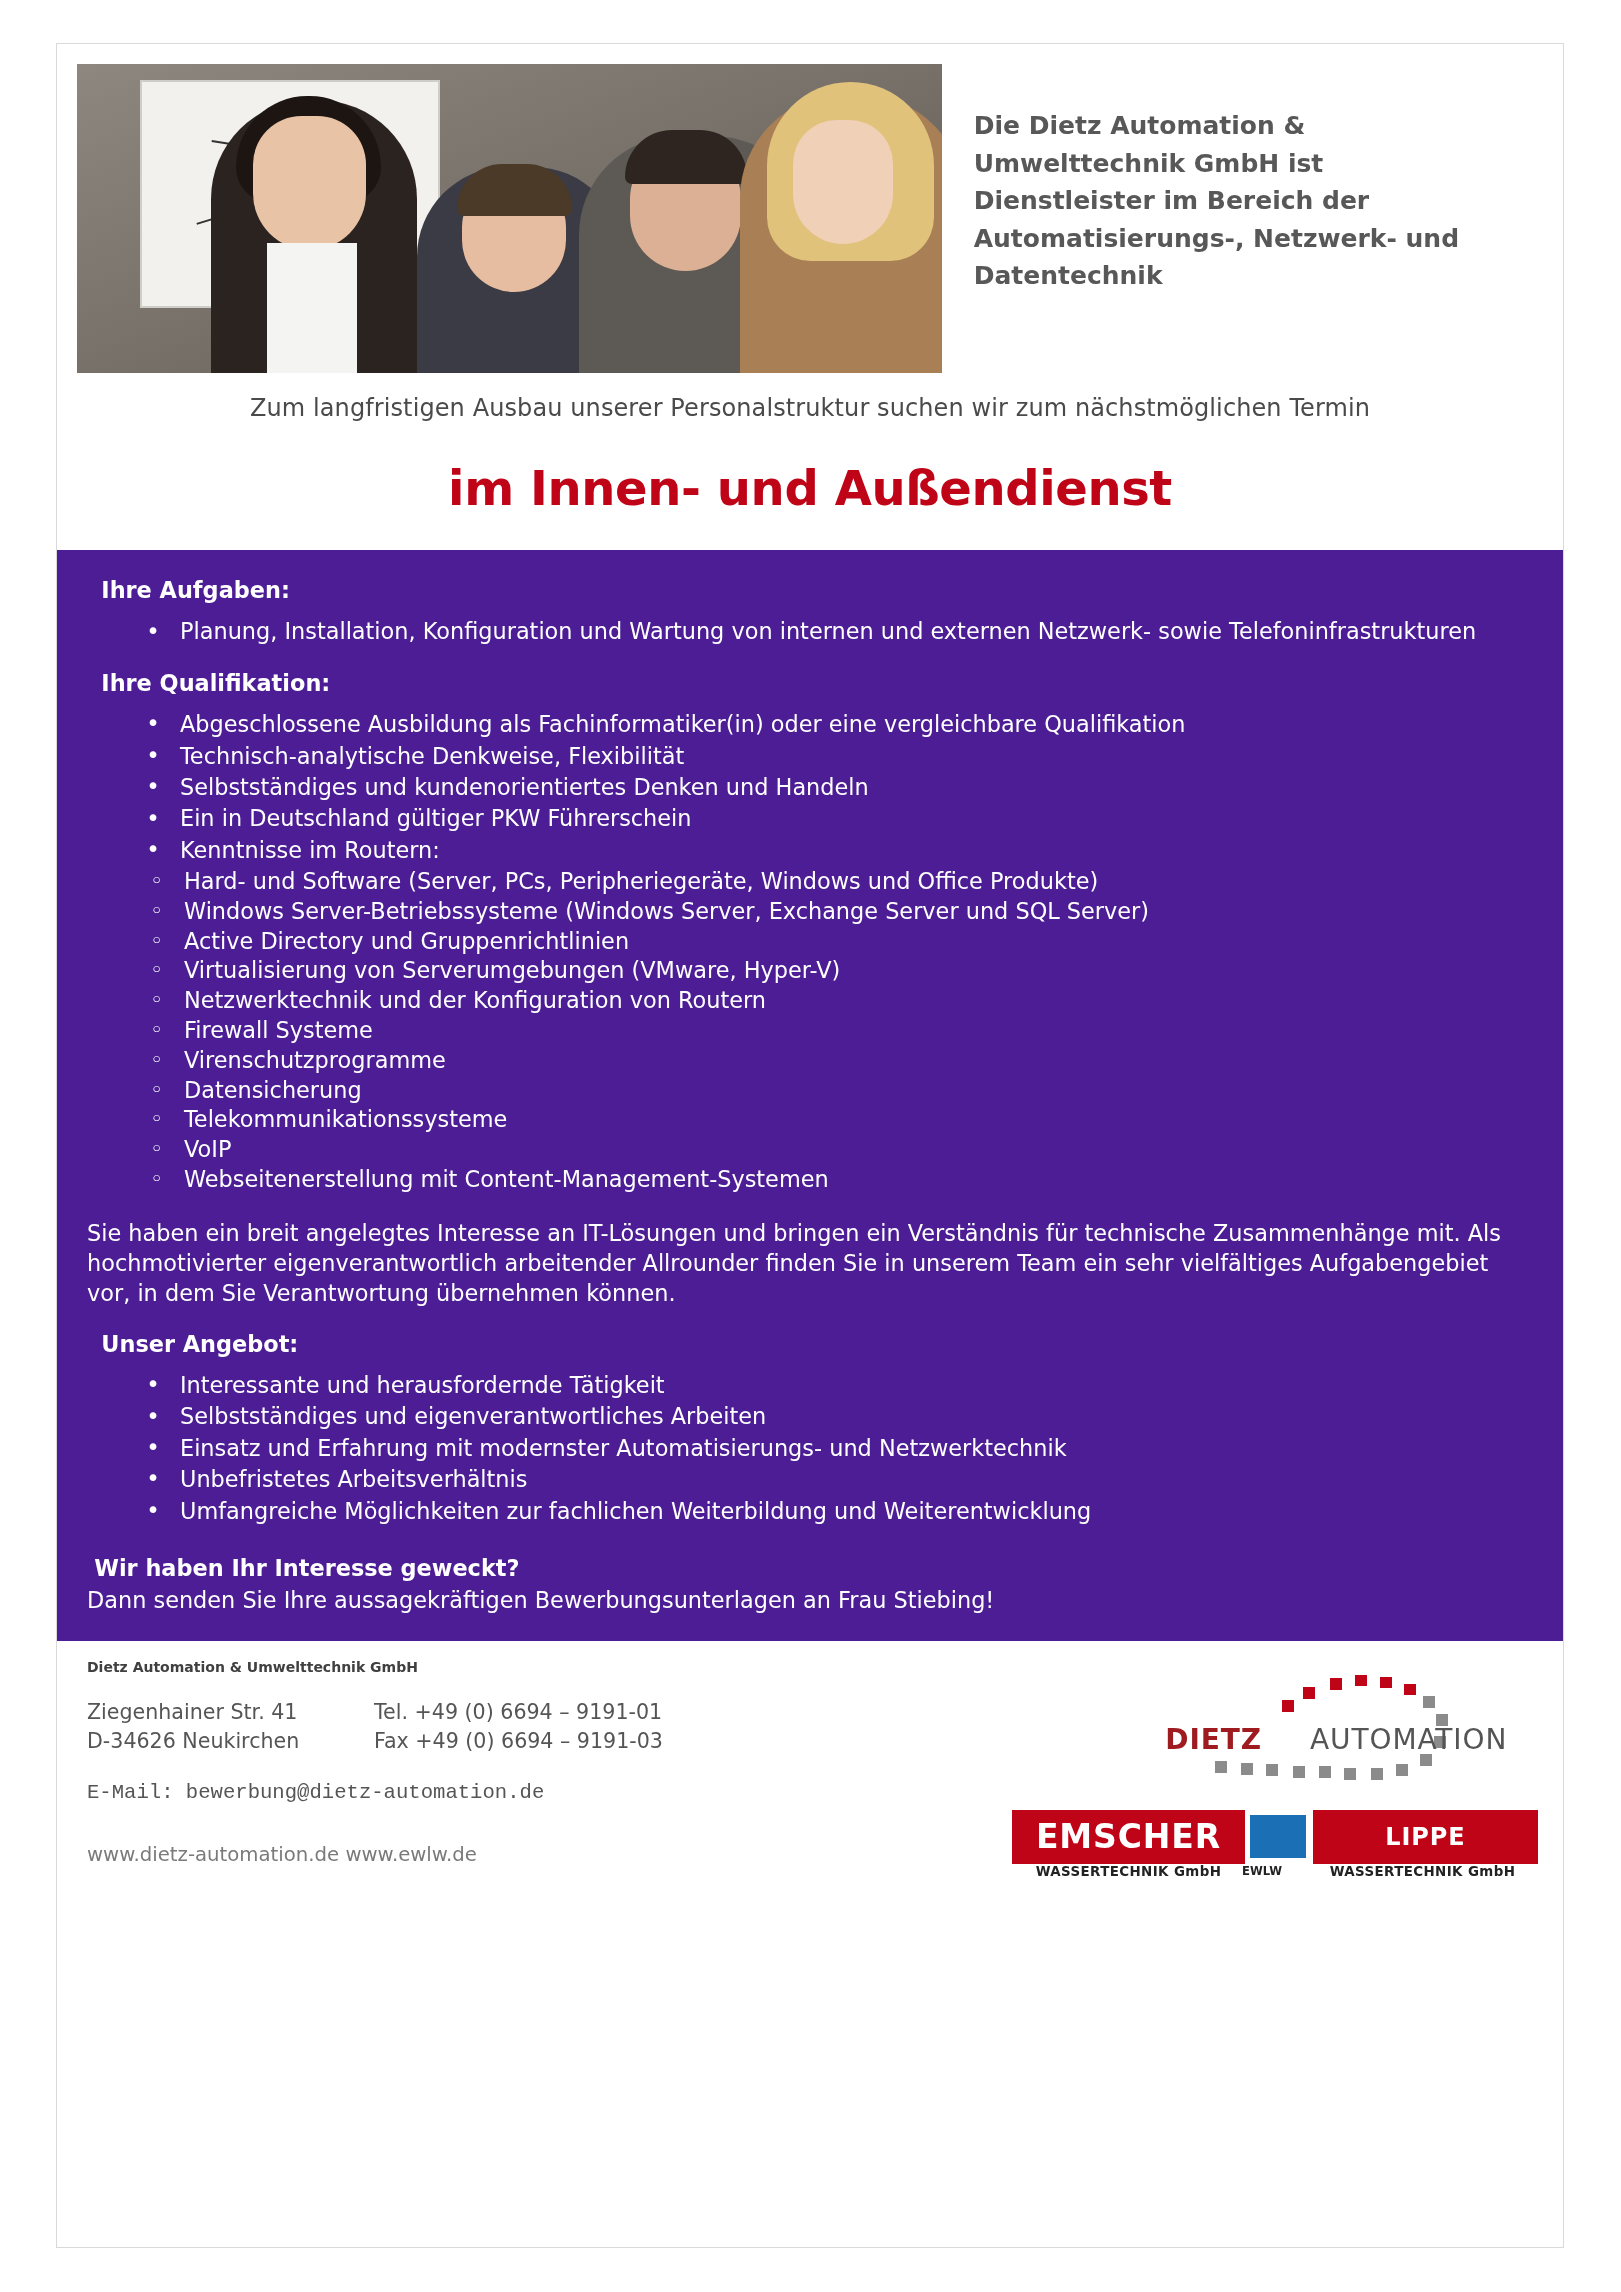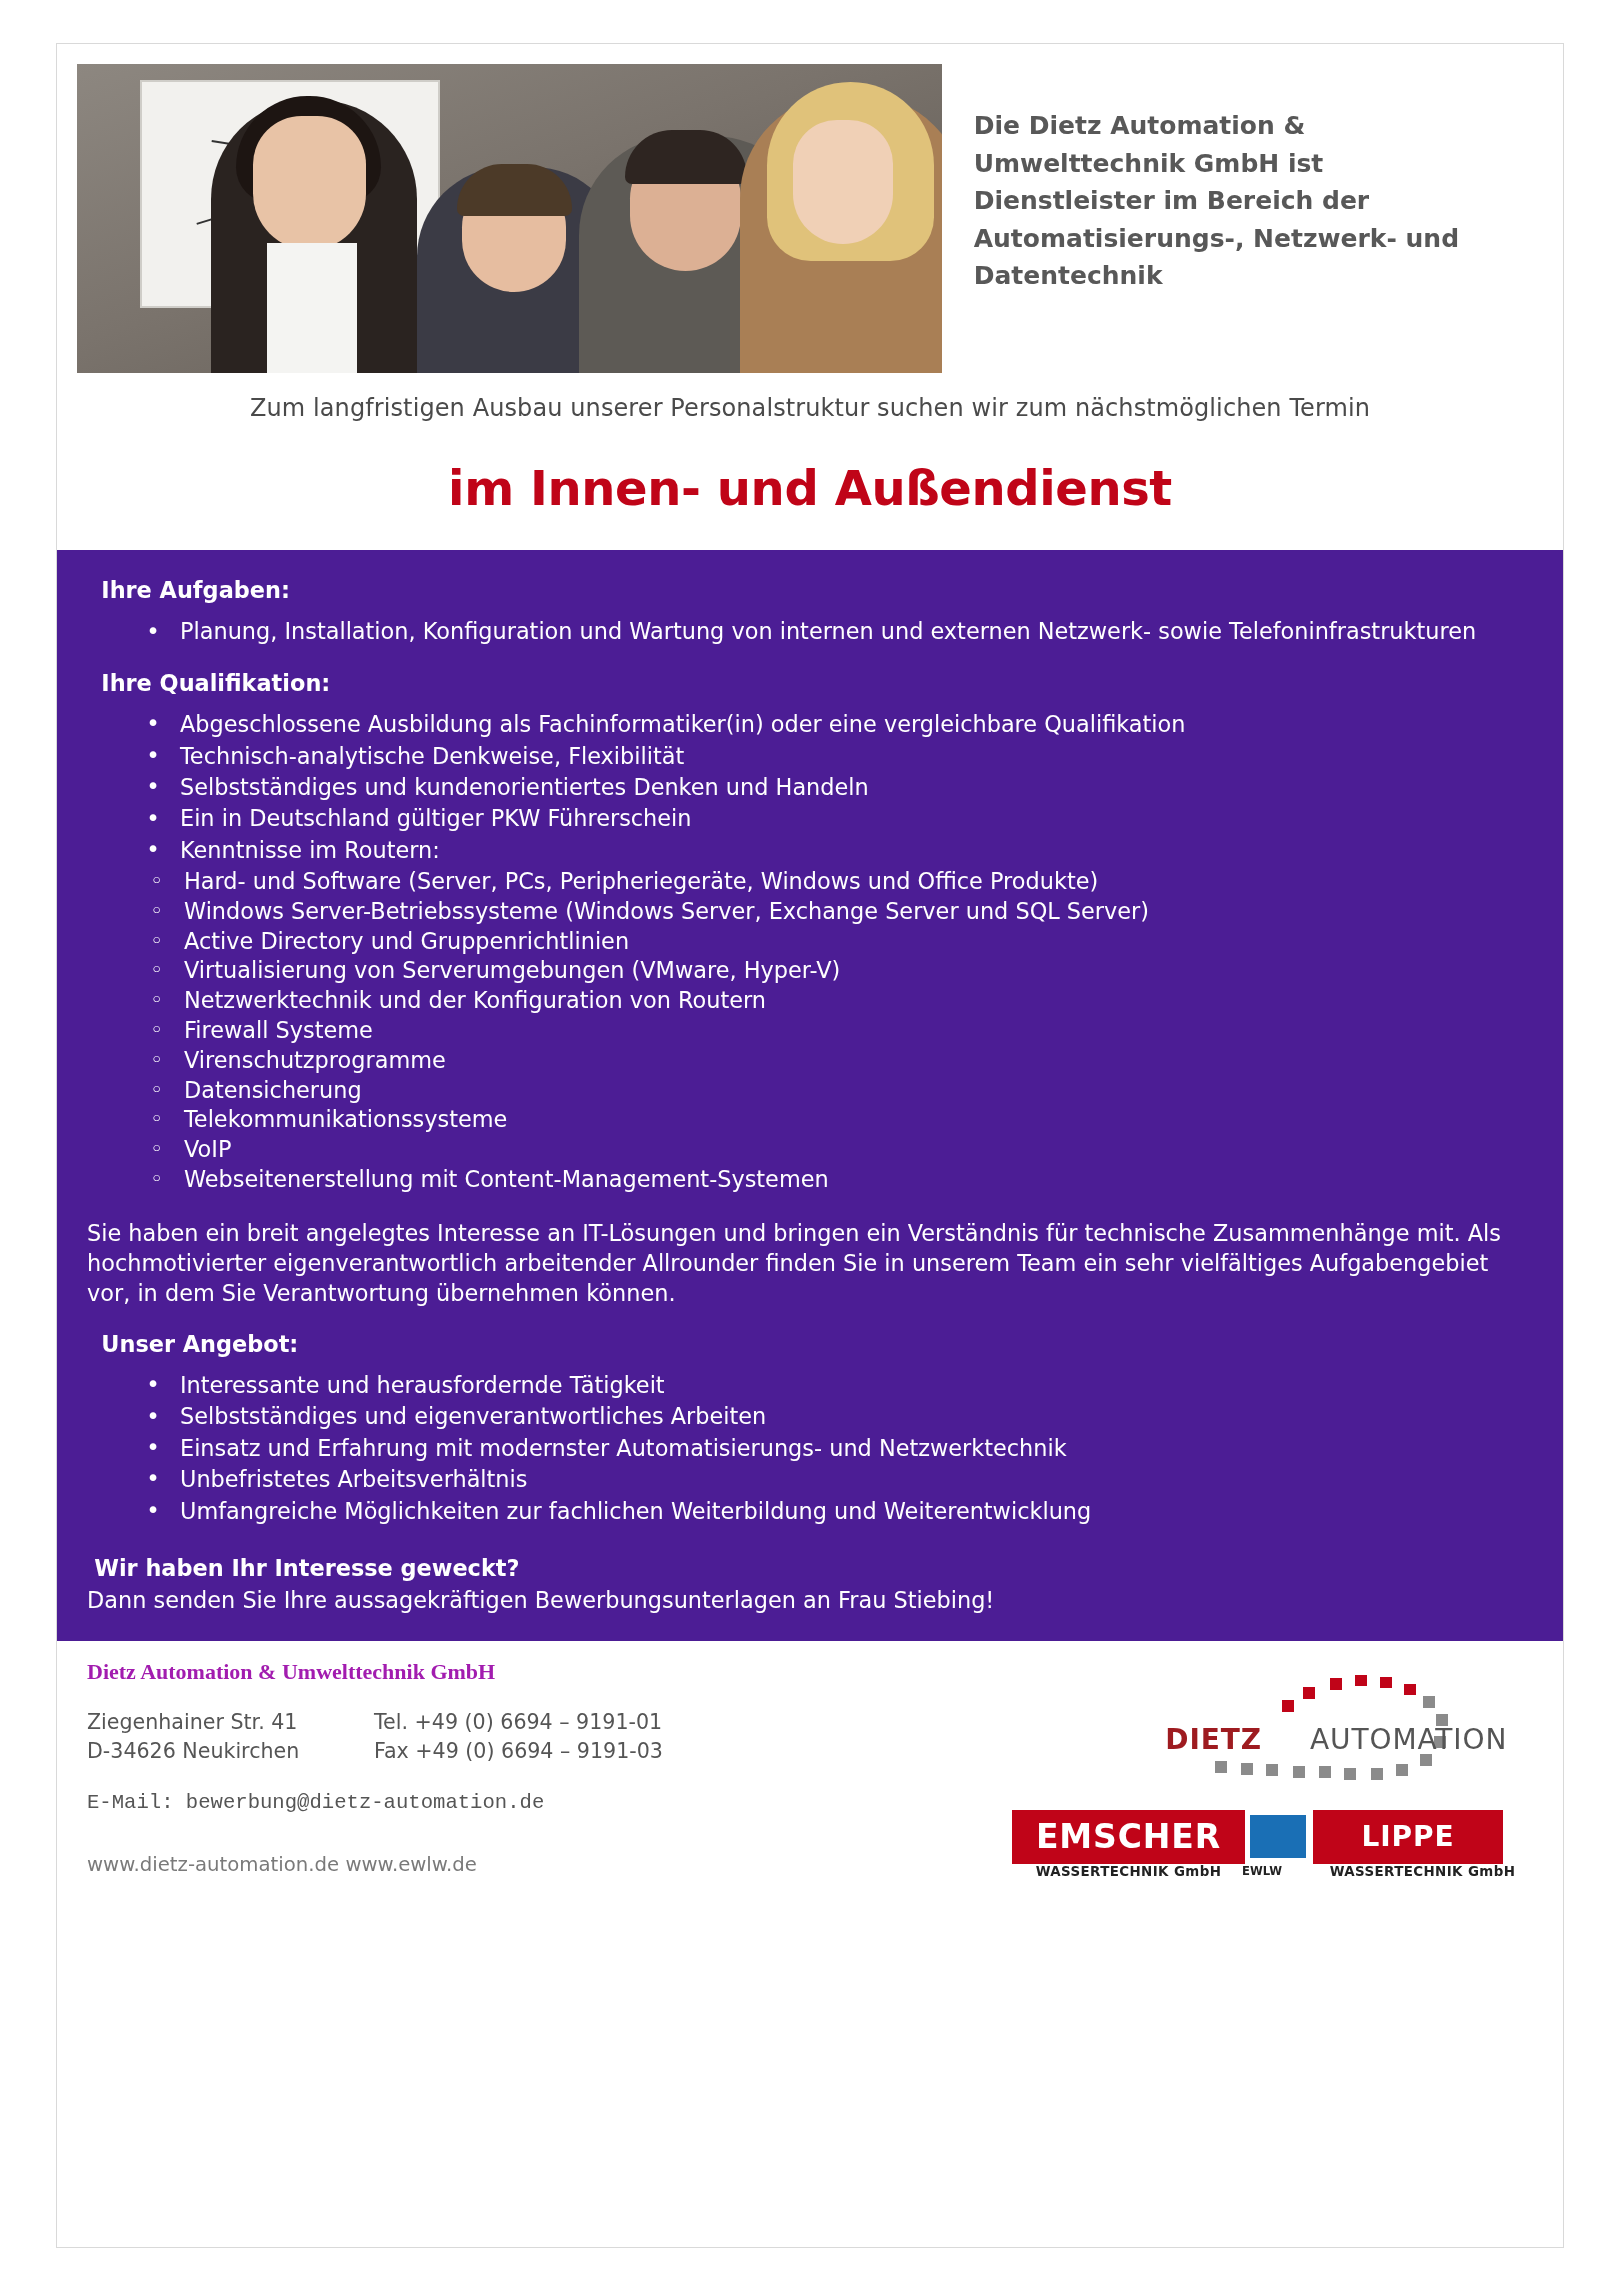--- a/index.html
+++ b/index.html
@@ -207,25 +207,24 @@
     margin: 5.4px 0 5.4px 0;
   }
   
   .footer {
     padding: 18px 30px 0 30px;
     position: relative;
     height: 269px;
     box-sizing: border-box;
   }
   .company {
-    color: #a21caf;
-    font-weight: bold;
-    font-size: 22px;
+    color: #404040;
+    font-weight: bold;
+    font-size: 14px;
     margin-bottom: 23px;
-    font-family: Liberation Serif, serif;
   }
   .addr-row {
     display: flex;
     font-size: 20.6px;
     color: #555;
     line-height: 1.42;
   }
   .addr-col1 { width: 287px; }
   .email {
     font-size: 20.6px;
@@ -296,25 +295,25 @@
   }
   .em-blue-box {
     position: absolute;
     left: 238px; top: 5.4px;
     width: 56px; height: 43px;
     background: #1a6fb5;
   }
   .em-lippe {
     position: absolute;
     left: 301px; top: 0;
-    width: 190px; height: 54px;
+    width: 225px; height: 54px;
     background: #c00418;
     color: #ffffff;
     font-weight: bold;
-    font-size: 28px;
+    font-size: 24px;
     letter-spacing: 0.9px;
     display: flex; align-items: center; justify-content: center;
   }
   .em-ewlw {
     position: absolute;
     left: 222px; top: 54px;
     width: 56px;
     font-size: 11.6px;
     font-weight: bold;
     color: #222;

